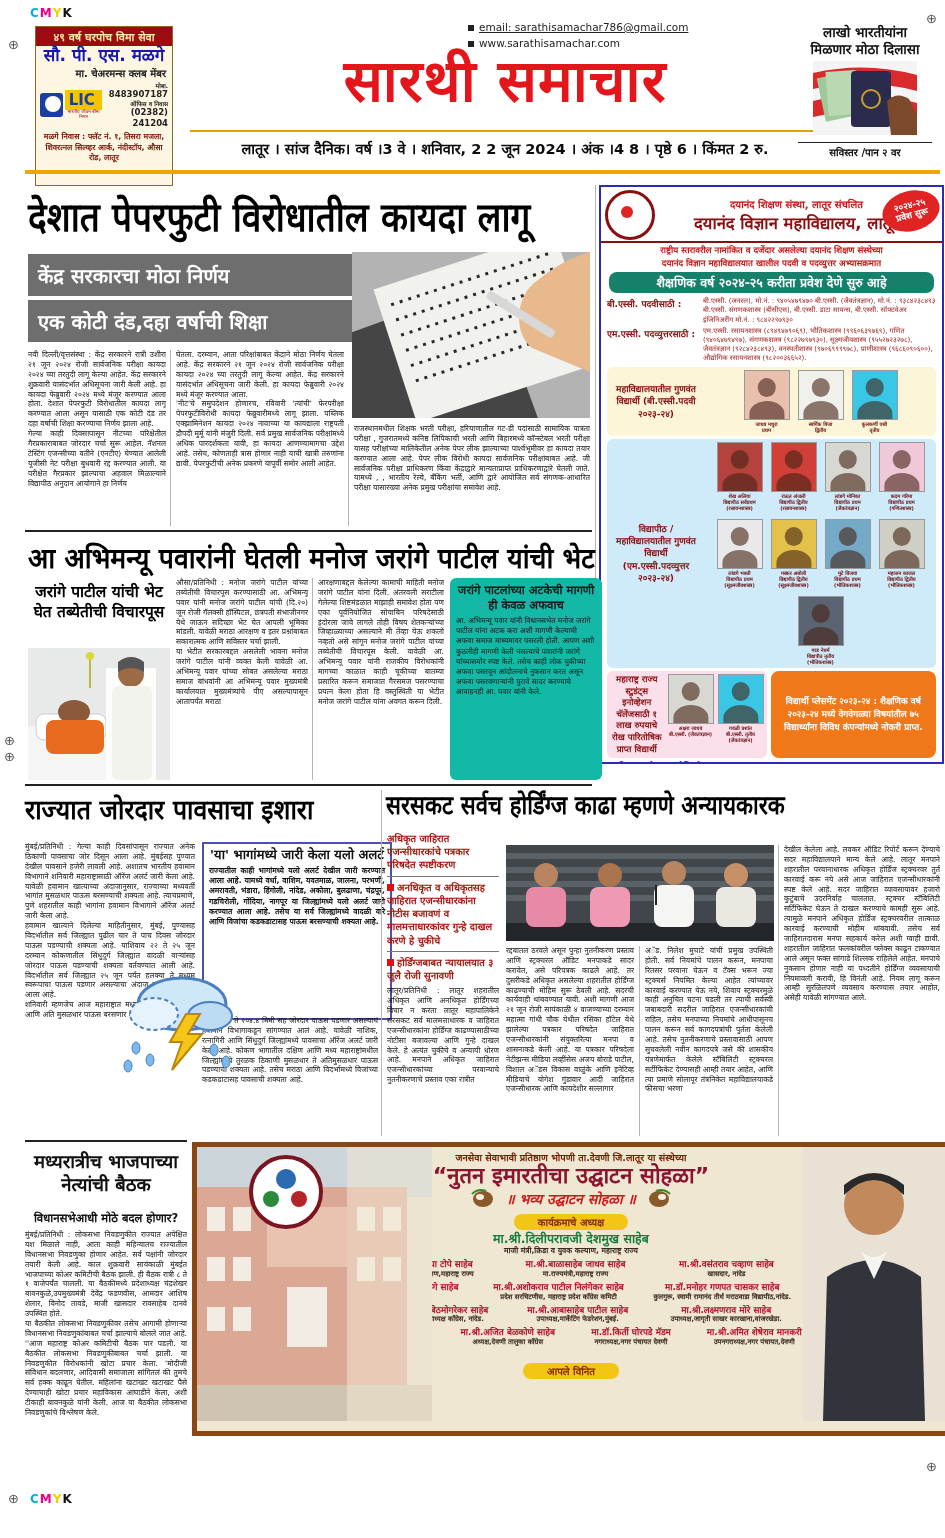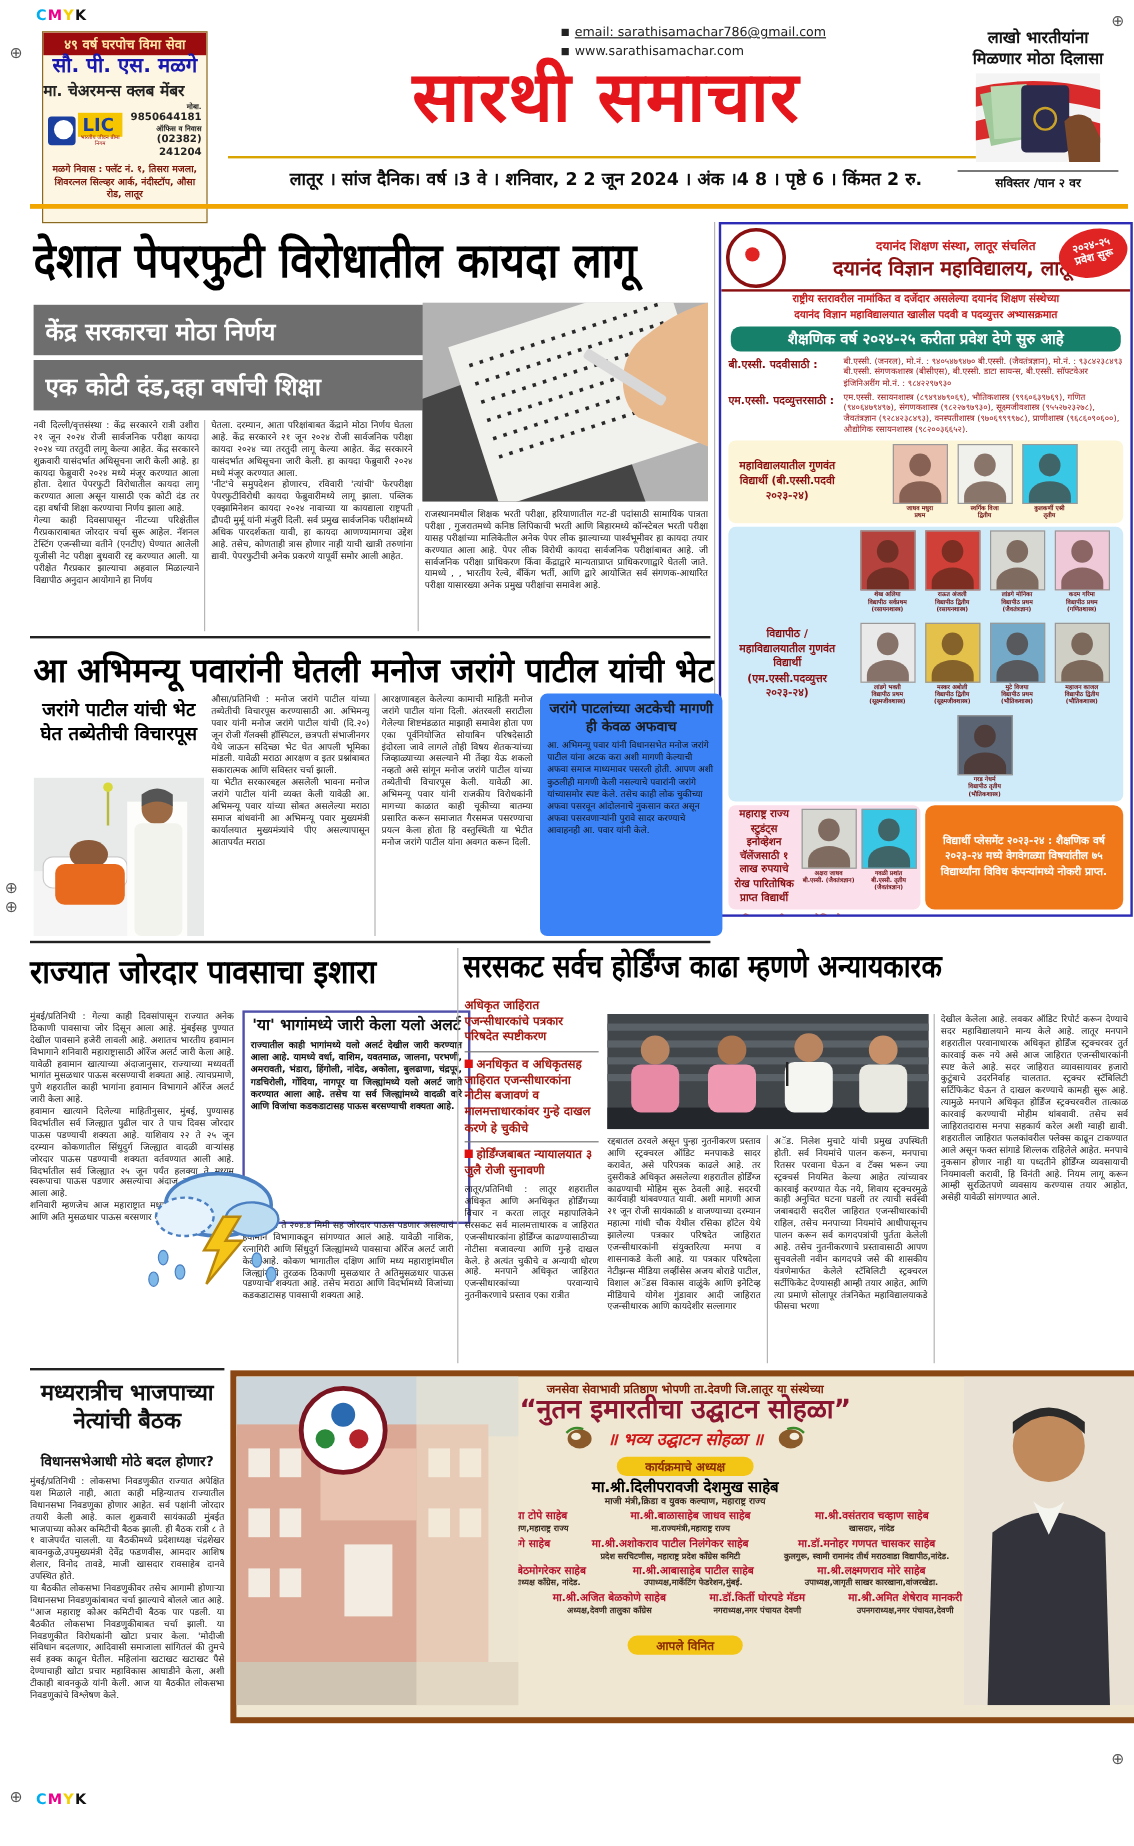--- a/index.html
+++ b/index.html
@@ -16,21 +16,21 @@
   .mast-title{color:#e4151b;font-weight:900;font-size:58px;line-height:1;text-align:center;letter-spacing:1px;}
   .contact{font-size:10.5px;color:#222;line-height:1.5;}
   .contact .b{display:inline-block;width:6px;height:6px;background:#222;margin-right:5px;}
   .contact .u{text-decoration:underline;}
   .dateline{font-size:14.5px;font-weight:bold;text-align:center;color:#0c0c0c;}
   .goldrule{background:#f0a500;}
   
   .lic{border:1px solid #8a6a20;background:#fdf6e2;overflow:hidden;font-size:8px;}
   .lic .ban{background:#9c0b0e;color:#ffe9a8;font-weight:bold;text-align:center;font-size:11px;padding:2px 0;}
   .lic .nm{color:#1717ad;font-weight:900;font-size:17px;text-align:center;line-height:1.15;}
-  .lic .dg{color:#222;font-weight:bold;font-size:13px;text-align:left;padding-right:6px;}
+  .lic .dg{color:#222;font-weight:bold;font-size:10px;text-align:right;padding-right:6px;}
   .lic .row{display:flex;align-items:center;justify-content:space-between;padding:2px 4px;}
   .liclogo{display:flex;align-items:center;gap:2px;}
   .licsq{width:26px;height:24px;background:#1b3f9e;border-radius:3px;position:relative;}
   .licsq::after{content:"";position:absolute;left:5px;top:3px;width:16px;height:16px;border-radius:50%;background:#fff;}
   .licyb{background:#f5c500;color:#1b3f9e;font-weight:900;font-size:15px;padding:1px 4px;}
   .licsub{font-size:4.5px;color:#9c0b0e;text-align:center;line-height:1.1;}
   .licph{font-size:8.5px;font-weight:bold;color:#222;text-align:right;line-height:1.25;}
   .lic .adr{color:#7a1508;font-weight:bold;font-size:7.8px;text-align:center;line-height:1.3;padding:2px 3px;}
   
   .teaser{text-align:center;}
@@ -70,21 +70,21 @@
   .p9{background:#e3c14a}.p10{background:#74aac8}.p11{background:#cfcfc5}.p12{background:#5a6472}
   .botrow{display:flex;gap:4px;margin:2px 6px;}
   .pinkbox{background:#fbe0ec;border-radius:6px;flex:1;display:flex;gap:4px;padding:3px;}
   .pinkbox .pl{color:#8a0f10;font-weight:900;font-size:8.6px;text-align:center;line-height:1.35;flex:1;align-self:center;}
   .orangebox{background:#f07818;border-radius:8px;color:#fff;font-weight:bold;font-size:8.8px;flex:1;
              display:flex;align-items:center;text-align:center;padding:4px 6px;line-height:1.45;}
   .feat{margin:2px 6px 0 6px;}
   .feat .ft{color:#8a0f10;font-weight:900;font-size:8.6px;}
   
   .deck2{font-weight:900;font-size:15.5px;text-align:center;line-height:1.3;color:#000;}
-  .ybox{background:#3b82f6;border-radius:6px;padding:5px 6px;overflow:hidden;}
+  .ybox{background:#14b8a6;border-radius:6px;padding:5px 6px;overflow:hidden;}
   .ybox .bt{font-weight:900;font-size:11.5px;text-align:center;color:#1a1a1a;line-height:1.3;}
   .ybox .bb{font-size:7.4px;line-height:1.38;text-align:left;margin-top:3px;white-space:pre-line;}
   
   .alertbox{border:2px solid #5050aa;padding:3px 5px;overflow:hidden;}
   .alertbox .bt{font-weight:900;font-size:13px;text-align:center;line-height:1.3;}
   .alertbox .bb{font-size:7.6px;font-weight:bold;line-height:1.35;text-align:justify;margin-top:2px;}
   
   .hsub{color:#a41910;font-weight:900;font-size:9.8px;line-height:1.35;}
   .hsub .sq{display:inline-block;width:7px;height:7px;background:#e01010;margin-right:3px;}
   .hsep{height:1px;background:#777;margin:4px 0;}
@@ -96,21 +96,21 @@
   .inv .org{color:#7a1a00;font-weight:bold;font-size:9.5px;text-align:center;}
   .inv .ttl{color:#8a1530;font-weight:900;font-size:22px;text-align:center;line-height:1.1;}
   .inv .decor{color:#d01818;font-weight:bold;font-style:italic;font-size:14px;text-align:center;display:flex;align-items:center;justify-content:center;gap:10px;}
   .inv .date{color:#7a2a10;font-weight:900;font-size:10.5px;text-align:center;margin-top:2px;}
   .pill{background:#f3c515;color:#8a2a00;font-weight:900;font-size:10px;border-radius:12px;display:inline-block;padding:1px 24px;}
   .pillrow{text-align:center;margin-top:3px;}
   .person .n{color:#b5122c;font-weight:900;font-size:8.8px;line-height:1.2;}
   .person .t{color:#3a2a20;font-size:6.8px;font-weight:bold;line-height:1.2;}
   .person{text-align:center;padding:1px 2px;}
   .prow{display:flex;justify-content:center;gap:14px;margin-top:2px;}
-  .chief .n{color:#000000;font-weight:900;font-size:12.5px;}
+  .chief .n{color:#15803d;font-weight:900;font-size:12.5px;}
   .chief .t{font-size:7.6px;}
 </style>
 </head>
 <body>
 
 <div id="page">
 
   <div class="abs cmyk" style="left:30px;top:6px;"><span class="c">C</span><span class="m">M</span><span class="y">Y</span><span class="k">K</span></div>
   <div class="abs cmyk" style="left:30px;top:1492px;"><span class="c">C</span><span class="m">M</span><span class="y">Y</span><span class="k">K</span></div>
   <div class="abs reg" style="left:8px;top:38px;">⊕</div>
@@ -129,21 +129,21 @@
     <div class="row">
       <div class="liclogo">
         <div class="licsq"></div>
         <div>
           <div class="licyb">LIC</div>
           <div class="licsub">भारतीय जीवन बीमा निगम</div>
         </div>
       </div>
       <div class="licph">
         <div style="font-size:6px;">मोबा.</div>
-        <div>9850644181</div>
+        <div>8483907187</div>
         <div style="font-size:6px;">ऑफिस व निवास</div>
         <div>(02382) 241204</div>
       </div>
     </div>
     <div class="adr">मळगे निवास : फ्लॅट नं. १, तिसरा मजला, शिवरत्नल सिल्व्हर आर्क, नंदीस्टॉप, औसा रोड, लातूर</div>
   </div>
 
   <div class="abs contact" style="left:468px;top:20px;width:260px;">
     <div><span class="b"></span><span class="u">email: sarathisamachar786@gmail.com</span></div>
     <div><span class="b"></span><span>www.sarathisamachar.com</span></div>

